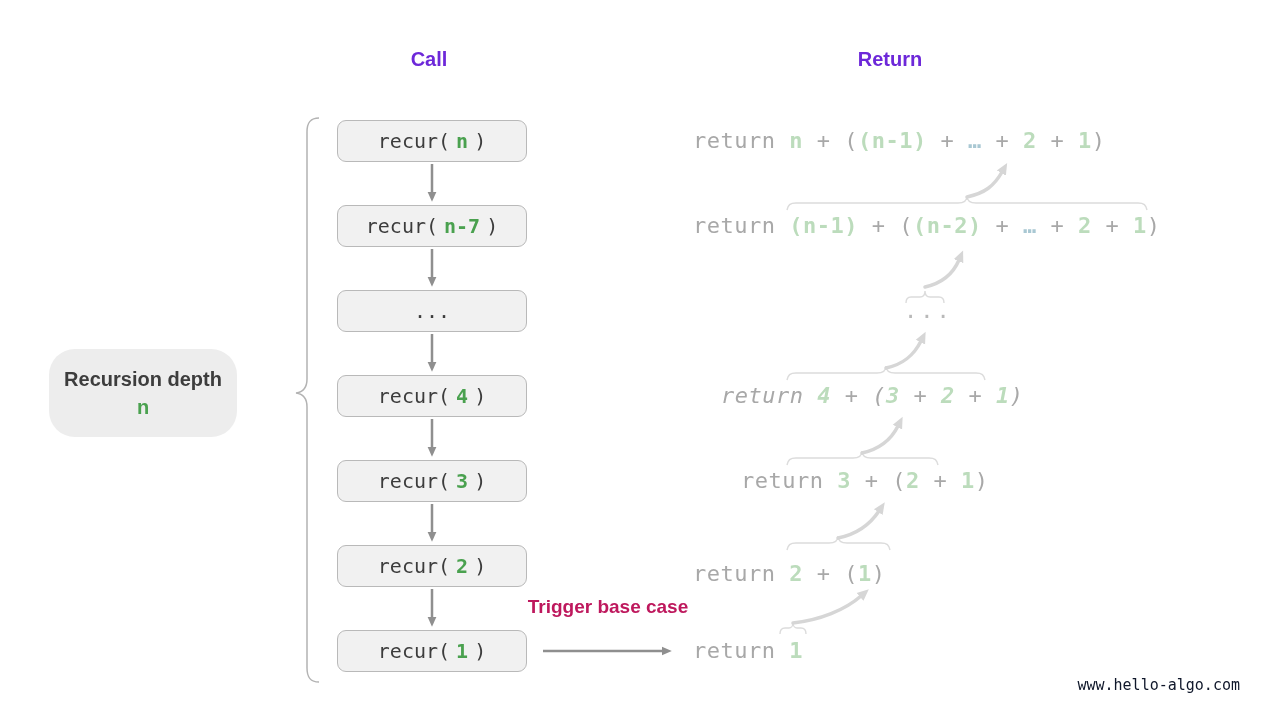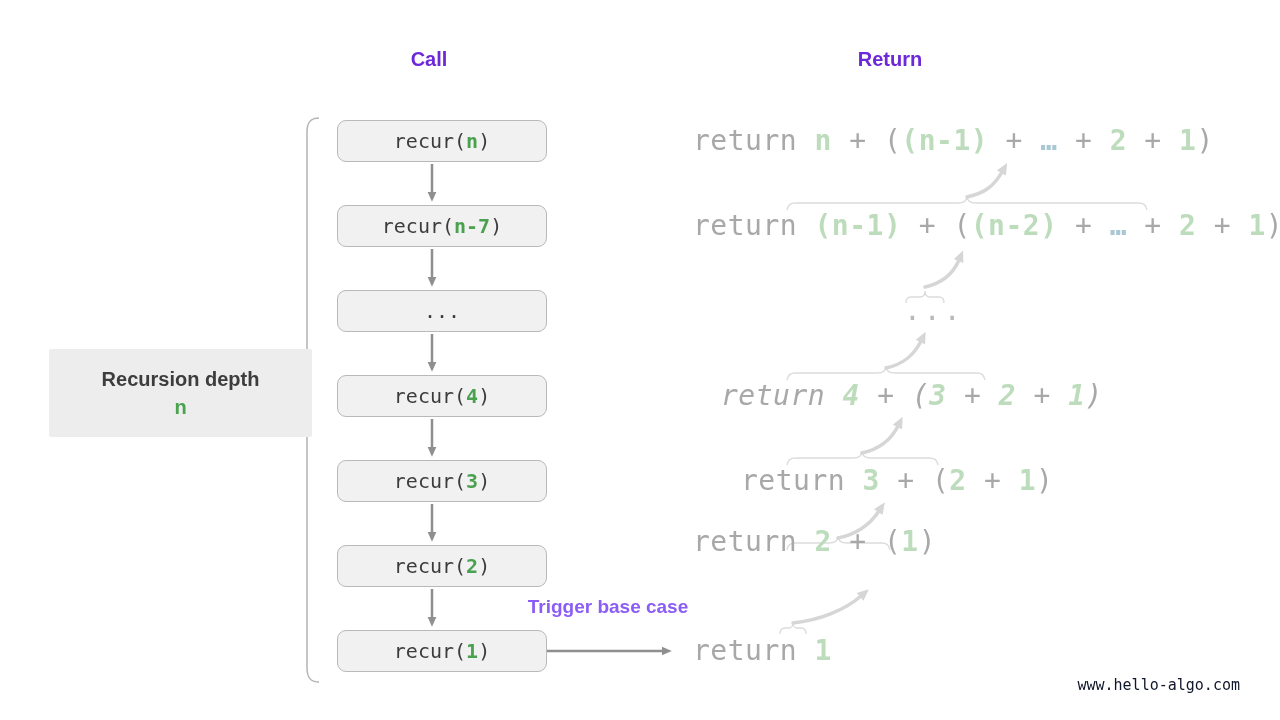--- a/index.html
+++ b/index.html
@@ -4,42 +4,42 @@
 <style>
   html,body{margin:0;padding:0;background:#fff;}
   .canvas{position:relative;width:1280px;height:720px;background:#ffffff;overflow:hidden;
           font-family:"Liberation Sans",sans-serif;}
   .overlay{position:absolute;left:0;top:0;width:1280px;height:720px;pointer-events:none;}
 
   .hdr{position:absolute;width:200px;text-align:center;font-size:20px;font-weight:bold;color:#6d28d9;}
   .call-hdr{left:329px;top:48px;}
   .return-hdr{left:790px;top:48px;}
 
-  .call-box{position:absolute;left:337px;width:210px;height:42px;box-sizing:border-box;
+  .call-box{position:absolute;left:337px;width:190px;height:42px;box-sizing:border-box;
             background:#f1f1f1;border:1.5px solid #b9b9b9;border-radius:9px;
             display:flex;align-items:center;justify-content:center;
-            font-family:"DejaVu Sans Mono",monospace;font-size:20px;color:#3c3c3c;white-space:pre;}
+            font-family:"DejaVu Sans Mono",monospace;font-size:20px;color:#3c3c3c;white-space:pre;gap:6px;}
   .cbt-plain{color:#3c3c3c;}
   .cbt-accent{color:#4aa14f;font-weight:bold;}
 
   .return-row{position:absolute;height:28px;line-height:28px;white-space:pre;
-              font-family:"DejaVu Sans Mono",monospace;font-size:28px;letter-spacing:0.5px;}
+              font-family:"DejaVu Sans Mono",monospace;font-size:22px;letter-spacing:0.5px;}
   .rt-gray{color:#a8a8a8;}
   .rt-green{color:#bcdcbc;font-weight:bold;}
   .rt-blue{color:#a9c8d3;font-weight:bold;}
   .rt-dots{color:#b9b9b9;letter-spacing:3px;}
 
-  .depth-label{position:absolute;left:49px;top:349px;width:263px;height:88px;
-               background:#ededed;border-radius:2px;
+  .depth-label{position:absolute;left:49px;top:349px;width:188px;height:88px;
+               background:#ededed;border-radius:26px;
                display:flex;flex-direction:column;align-items:center;justify-content:center;gap:5px;}
   .depth-line1{font-size:20px;font-weight:bold;color:#3d3d3d;}
   .depth-line2{font-size:20px;font-weight:bold;color:#4aa14f;font-family:"Liberation Sans",sans-serif;}
 
   .trigger-label{position:absolute;left:488px;top:596px;width:240px;text-align:center;
-                 font-size:19px;font-weight:bold;color:#8b5cf6;}
+                 font-size:19px;font-weight:bold;color:#be185d;}
 
   .watermark{position:absolute;left:1040px;top:676px;width:200px;text-align:right;
              font-family:"DejaVu Sans Mono",monospace;font-size:15px;color:#0f172a;}
 </style>
 </head>
 <body>
 
 <div class="canvas">
 
   <svg class="overlay" width="1280" height="720" viewBox="0 0 1280 720">
@@ -95,21 +95,21 @@
       <div class="call-box" style="top: 460px;"><span class="cbt-plain">recur(</span><span class="cbt-accent">3</span><span class="cbt-plain">)</span></div>
       <div class="call-box" style="top: 545px;"><span class="cbt-plain">recur(</span><span class="cbt-accent">2</span><span class="cbt-plain">)</span></div>
       <div class="call-box" style="top: 630px;"><span class="cbt-plain">recur(</span><span class="cbt-accent">1</span><span class="cbt-plain">)</span></div>
     </div>
   <div id="return-rows">
       <div class="return-row" style="top: 127px; left: 693px;"><span class="rt-gray">return </span><span class="rt-green">n</span><span class="rt-gray"> + (</span><span class="rt-green">(n-1)</span><span class="rt-gray"> + </span><span class="rt-blue">…</span><span class="rt-gray"> + </span><span class="rt-green">2</span><span class="rt-gray"> + </span><span class="rt-green">1</span><span class="rt-gray">)</span></div>
       <div class="return-row" style="top: 212px; left: 693px;"><span class="rt-gray">return </span><span class="rt-green">(n-1)</span><span class="rt-gray"> + (</span><span class="rt-green">(n-2)</span><span class="rt-gray"> + </span><span class="rt-blue">…</span><span class="rt-gray"> + </span><span class="rt-green">2</span><span class="rt-gray"> + </span><span class="rt-green">1</span><span class="rt-gray">)</span></div>
       <div class="return-row" style="top: 297px; left: 904px;"><span class="rt-dots">...</span></div>
       <div class="return-row" style="top: 382px; left: 721px; font-style: italic;"><span class="rt-gray">return </span><span class="rt-green">4</span><span class="rt-gray"> + (</span><span class="rt-green">3</span><span class="rt-gray"> + </span><span class="rt-green">2</span><span class="rt-gray"> + </span><span class="rt-green">1</span><span class="rt-gray">)</span></div>
       <div class="return-row" style="top: 467px; left: 693px; margin-left: 48px;"><span class="rt-gray">return </span><span class="rt-green">3</span><span class="rt-gray"> + (</span><span class="rt-green">2</span><span class="rt-gray"> + </span><span class="rt-green">1</span><span class="rt-gray">)</span></div>
-      <div class="return-row" style="top: 528px; left: 693px;"><span class="rt-gray">return </span><span class="rt-green">2</span><span class="rt-gray"> + (</span><span class="rt-green">1</span><span class="rt-gray">)</span></div>
+      <div class="return-row" style="top: 560px; left: 693px;"><span class="rt-gray">return </span><span class="rt-green">2</span><span class="rt-gray"> + (</span><span class="rt-green">1</span><span class="rt-gray">)</span></div>
       <div class="return-row" style="top: 637px; left: 693px;"><span class="rt-gray">return </span><span class="rt-green">1</span></div>
     </div>
 
   <div class="depth-label">
     <div class="depth-line1">Recursion depth</div>
     <div class="depth-line2">n</div>
   </div>
 
   <div class="trigger-label">Trigger base case</div>
 

